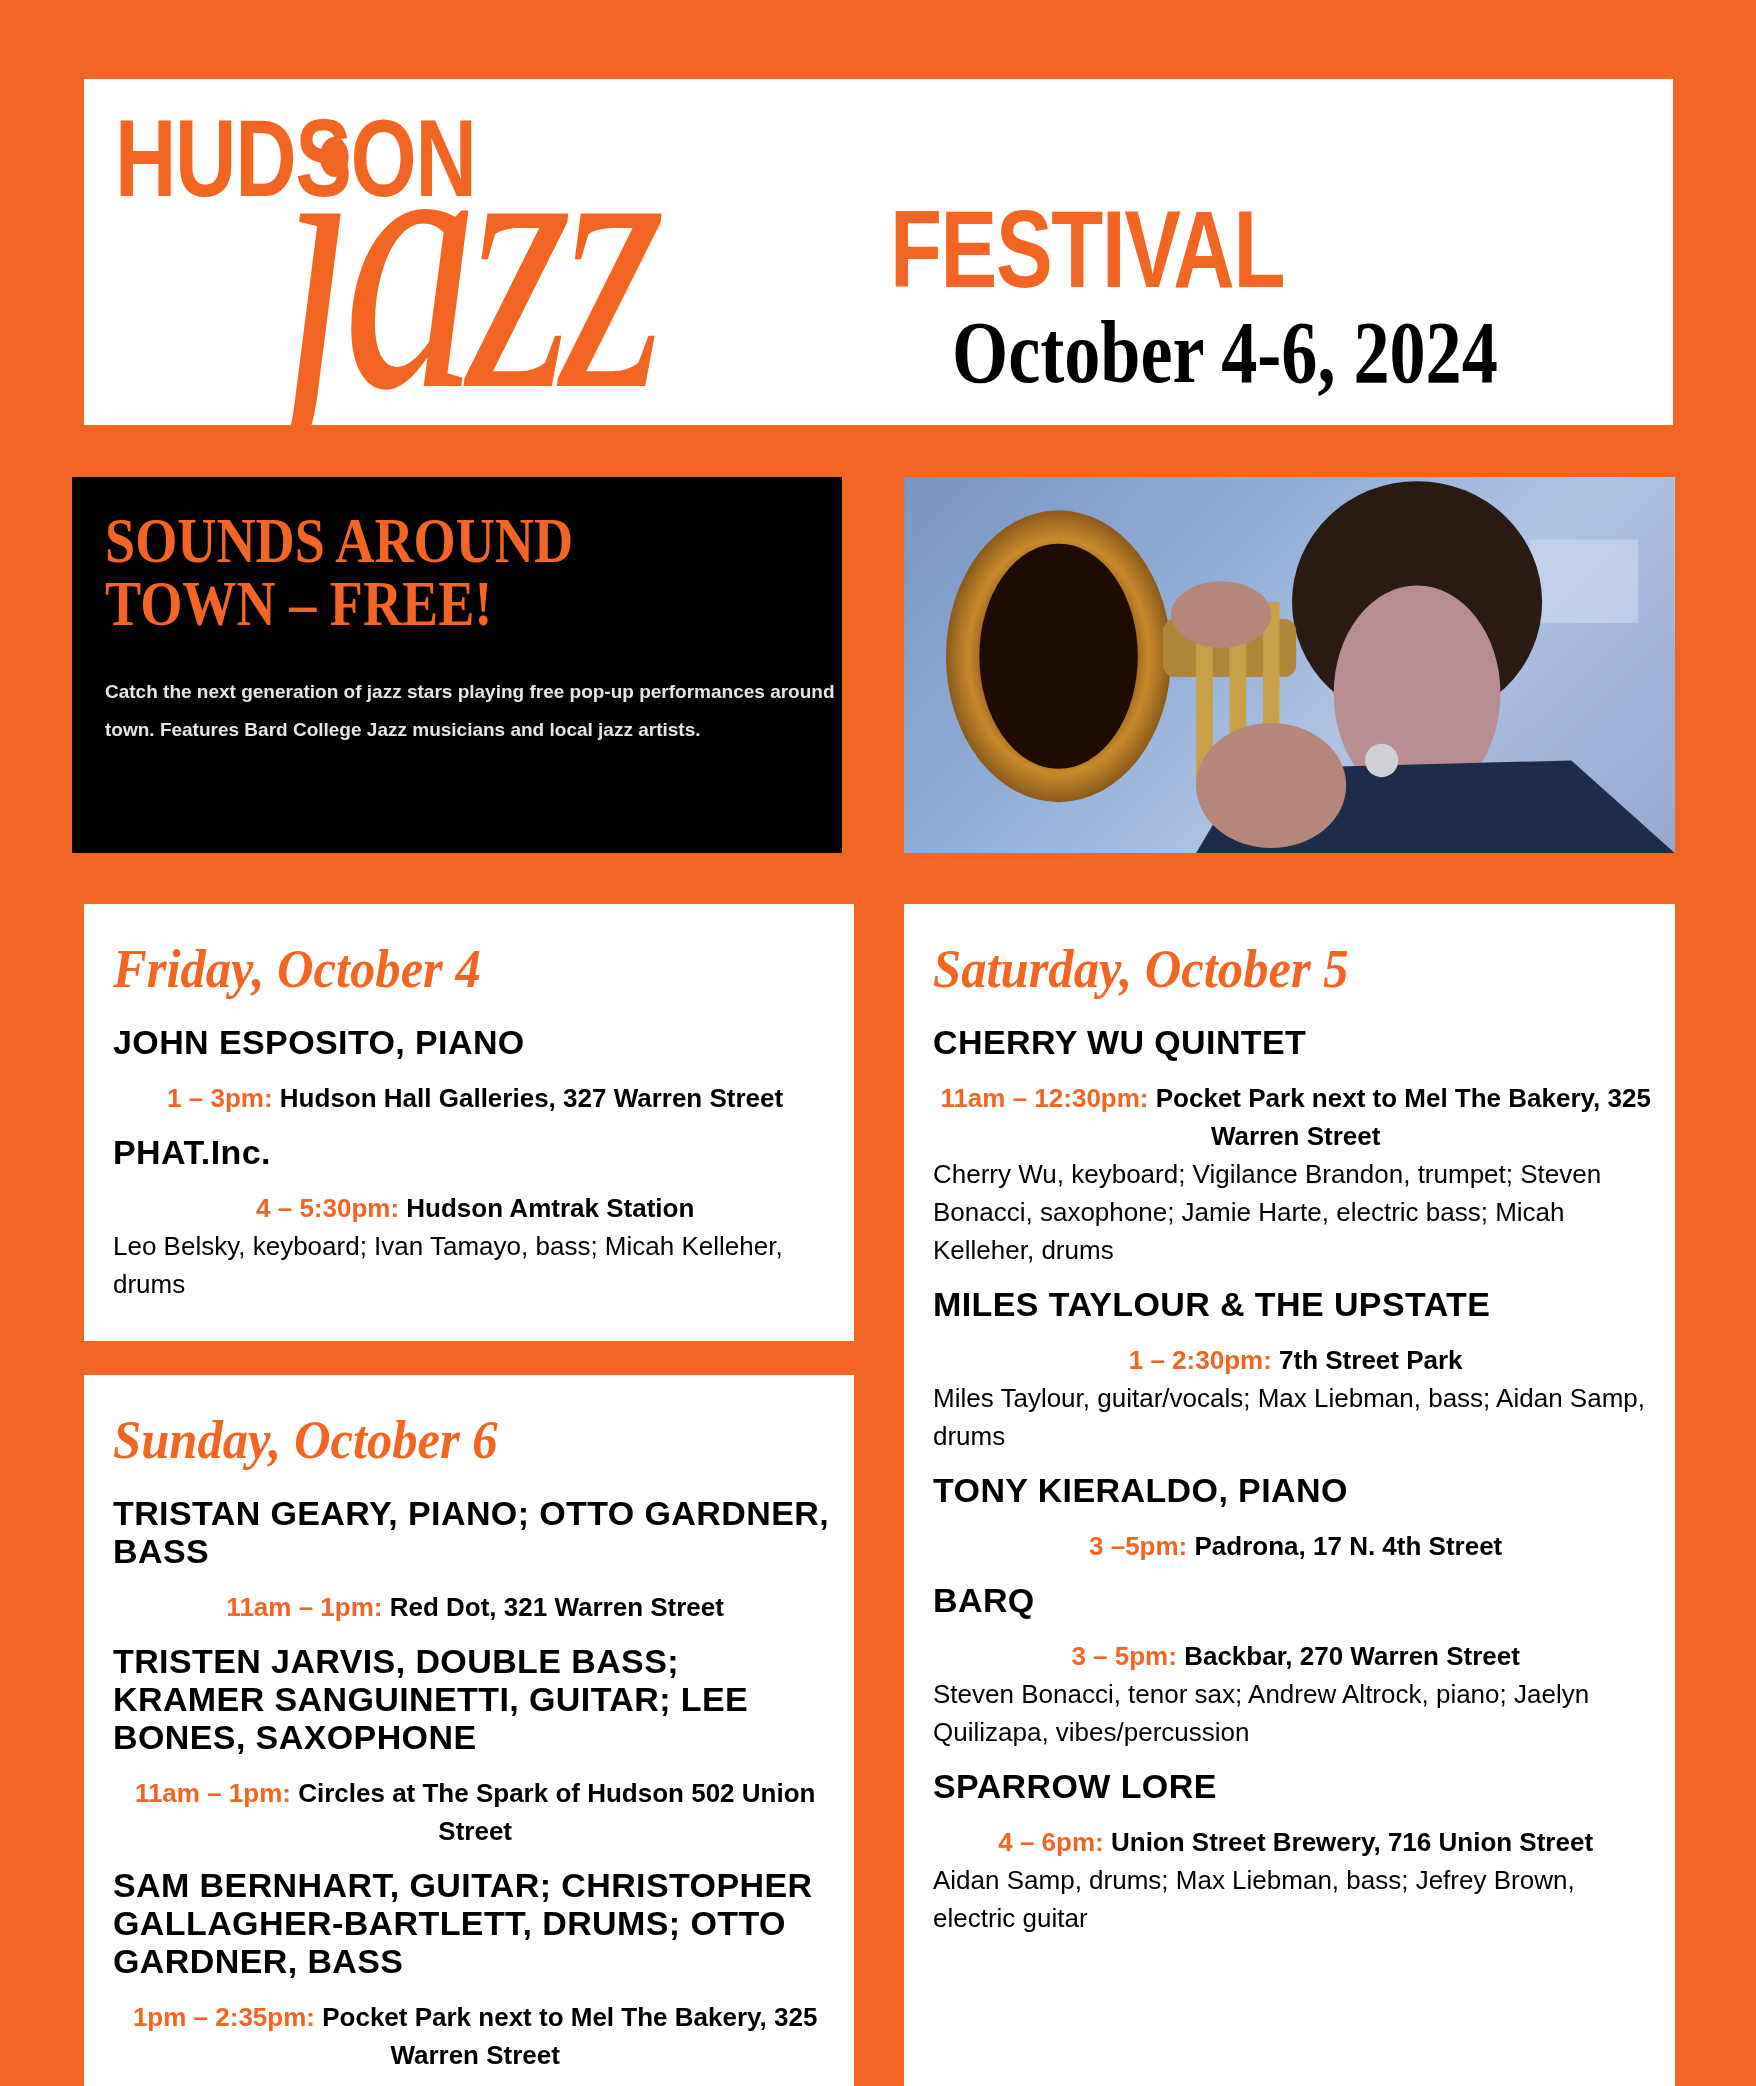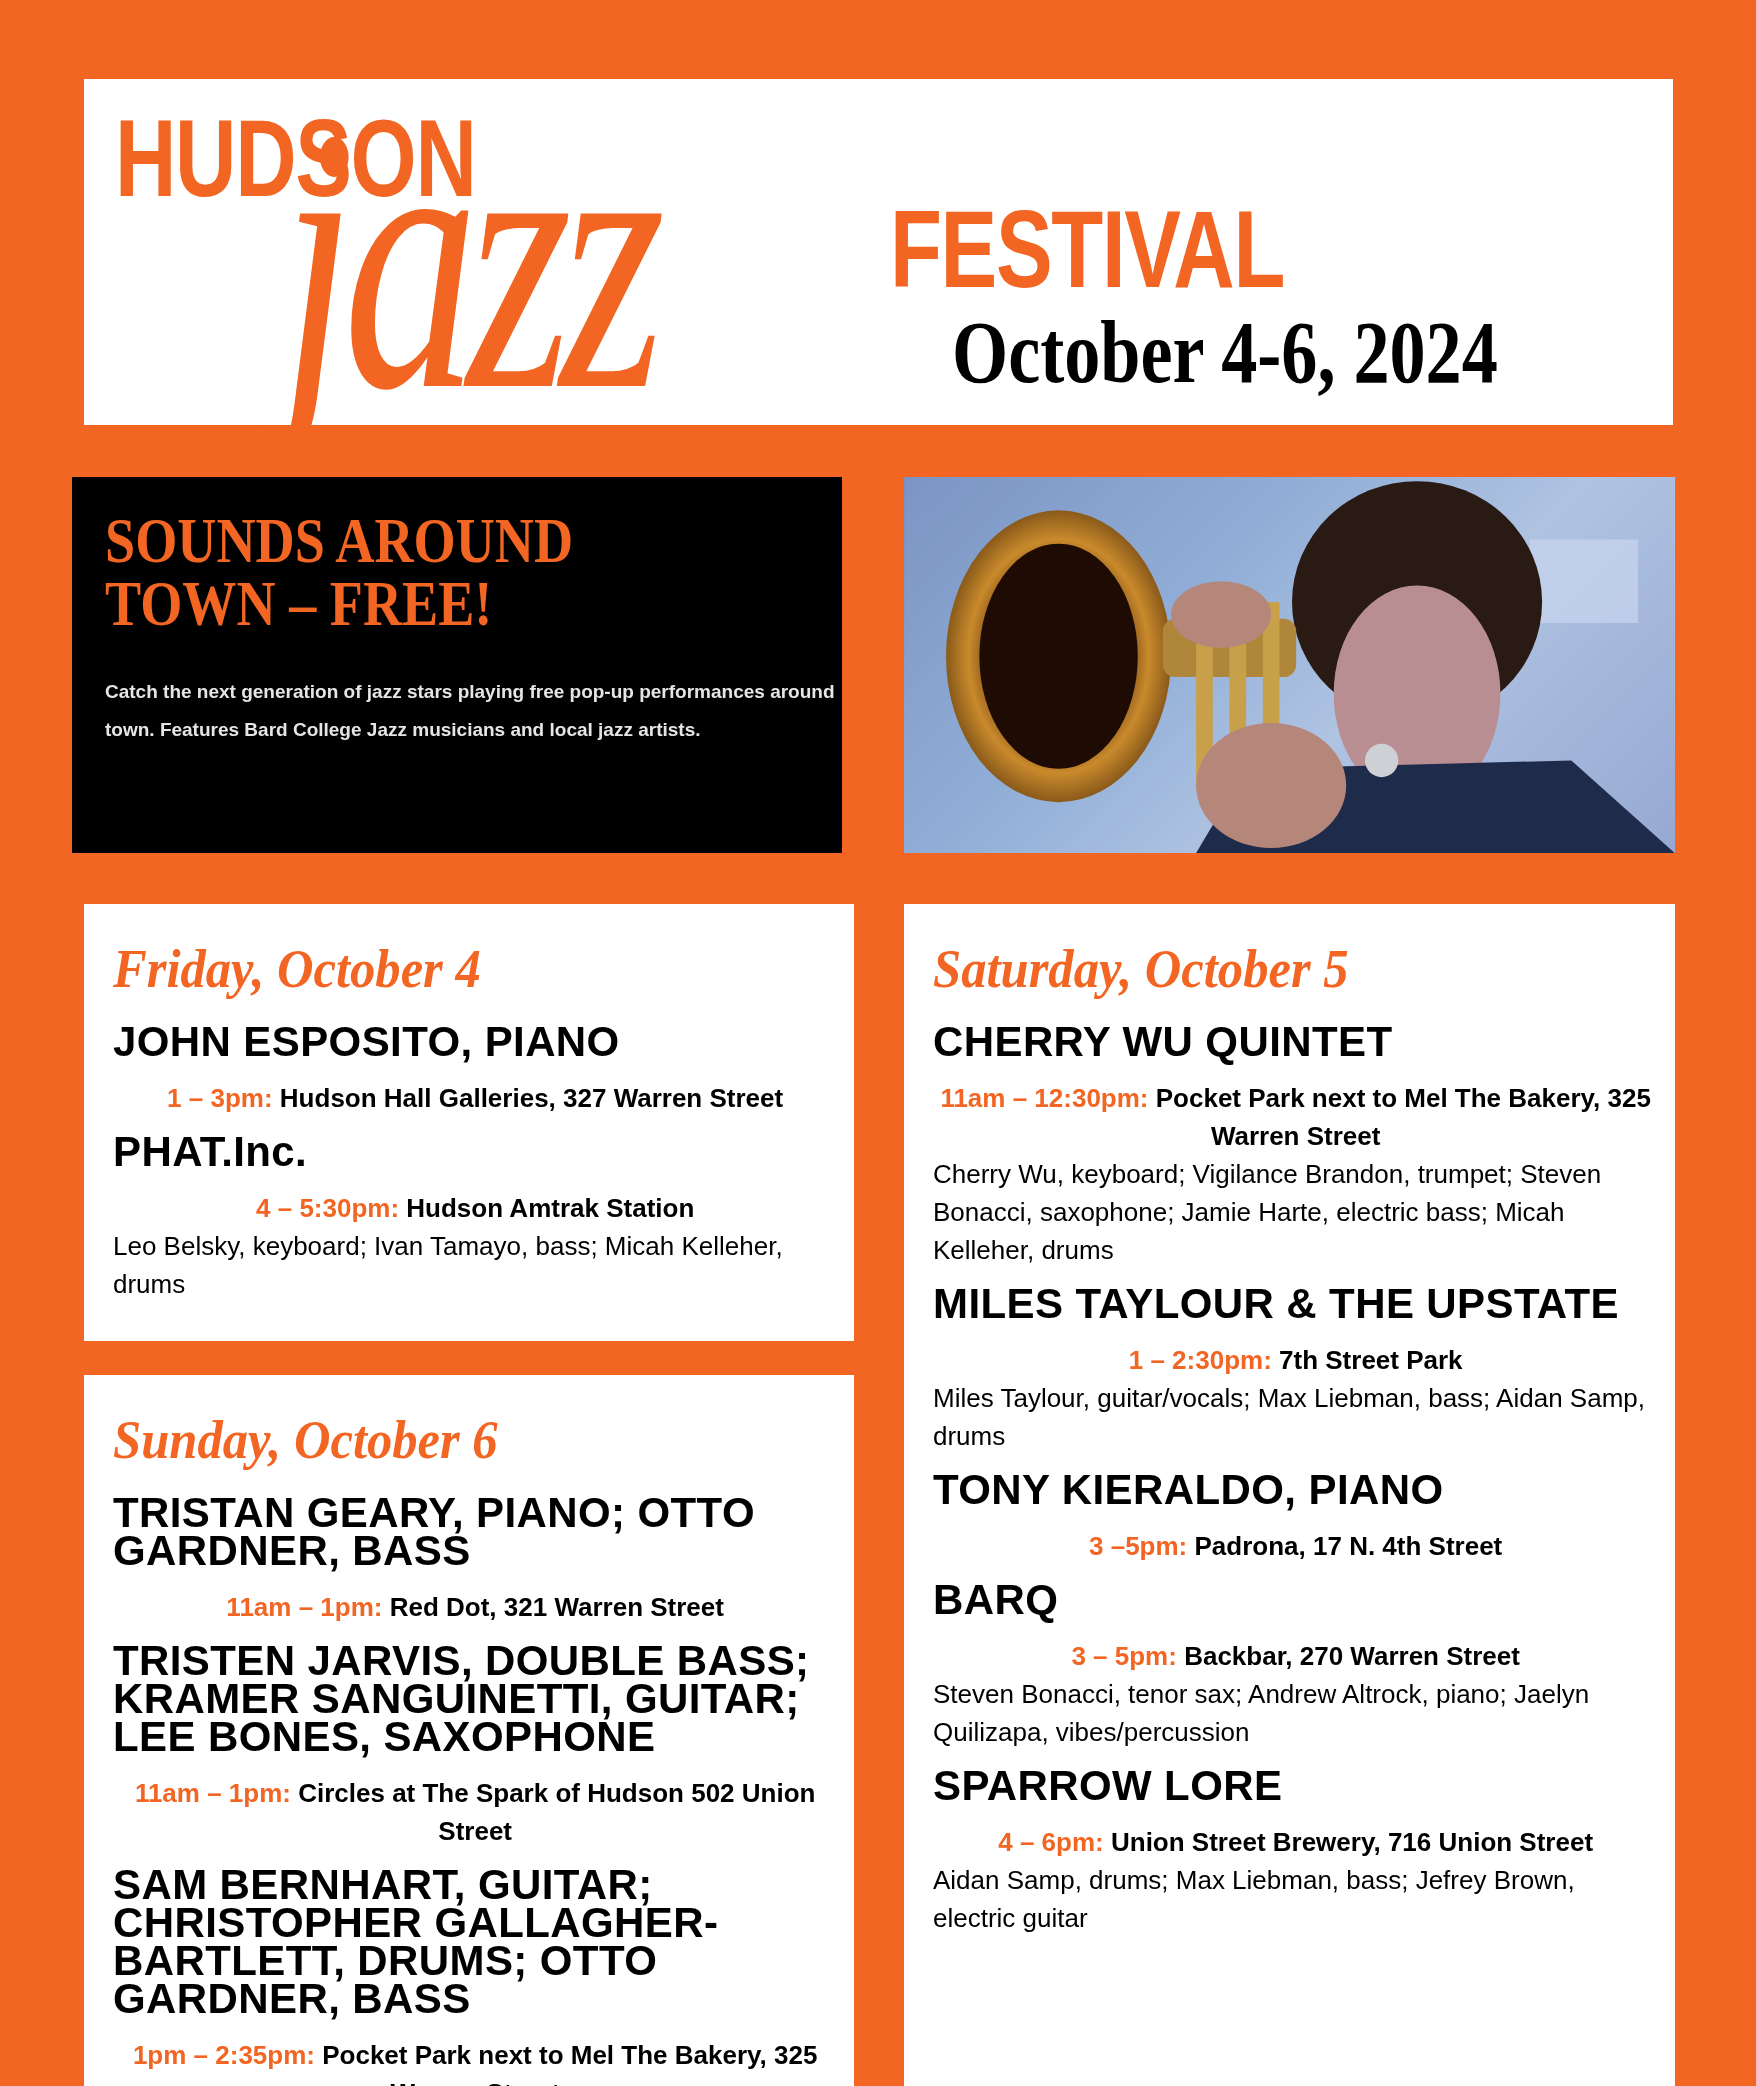--- a/index.html
+++ b/index.html
@@ -19,21 +19,21 @@
   #intro-body{left:33px;top:196px;width:730px;color:#e5e5e5;font-weight:700;font-size:19px;line-height:38px;}
   
   #photo{left:904px;top:477px;width:771px;height:376px;overflow:hidden;background:linear-gradient(135deg,#6f86b8 0%,#8fb0d8 35%,#c4d4ec 60%,#9aa8d0 100%);}
   
   #friday{left:84px;top:904px;width:770px;height:437px;}
   #sunday{left:84px;top:1375px;width:770px;height:915px;}
   #saturday{left:904px;top:904px;width:771px;height:1385px;}
   .day-inner{position:absolute;left:29px;top:33px;right:16.7px;}
   .day-title{font-family:"Liberation Serif",serif;font-style:italic;font-weight:700;color:#f26522;font-size:55px;line-height:63px;margin:0 0 23px 0;transform:scaleX(0.92);transform-origin:left top;white-space:nowrap;}
   .event{margin-bottom:16px;}
-  .event-name{font-weight:700;font-size:42px;line-height:38px;color:#000;letter-spacing:0.4px;text-transform:uppercase;}
+  .event-name{font-weight:700;font-size:34px;line-height:38px;color:#000;letter-spacing:0.4px;text-transform:uppercase;}
   .event-name.mixed{text-transform:none;}
   .event-when{font-size:26px;line-height:38px;font-weight:700;color:#000;margin-top:18px;text-align:center;}
   .event-time{color:#f26522;font-weight:700;}
   .event-lineup{font-size:26px;line-height:38px;color:#000;}
 </style>
 </head>
 <body>
 
 <div id="header" class="panel">
   <div id="hudson-word" class="abs cond">HUDSON</div>

